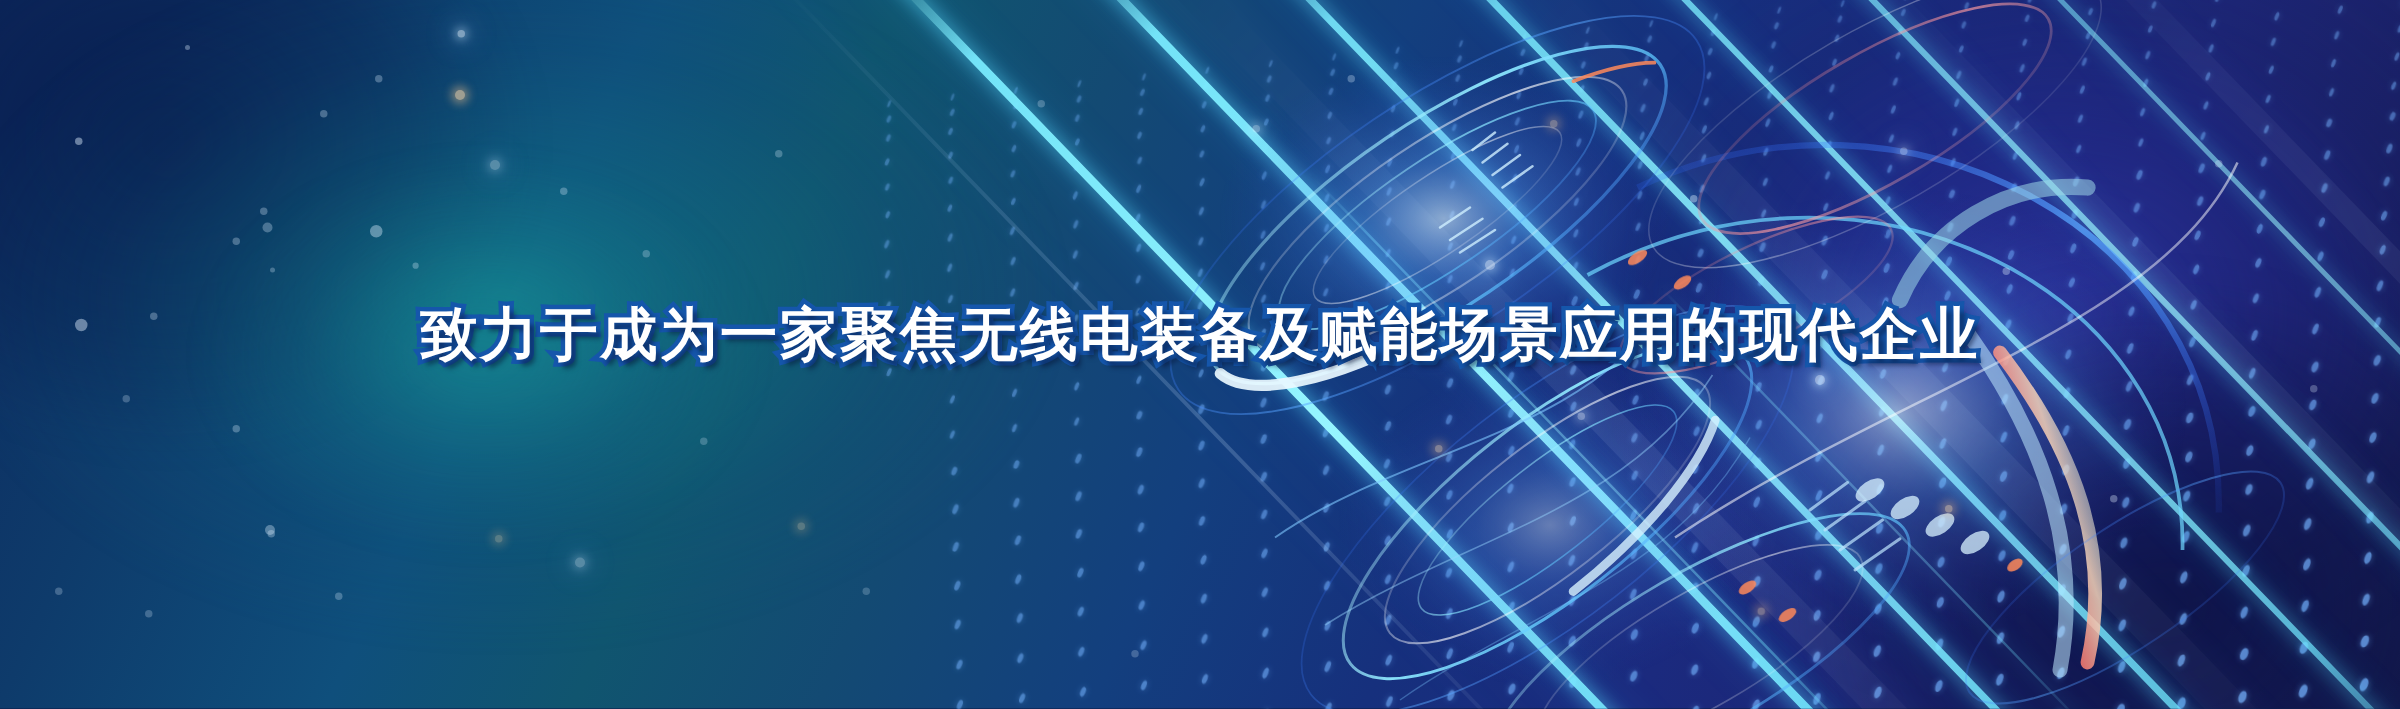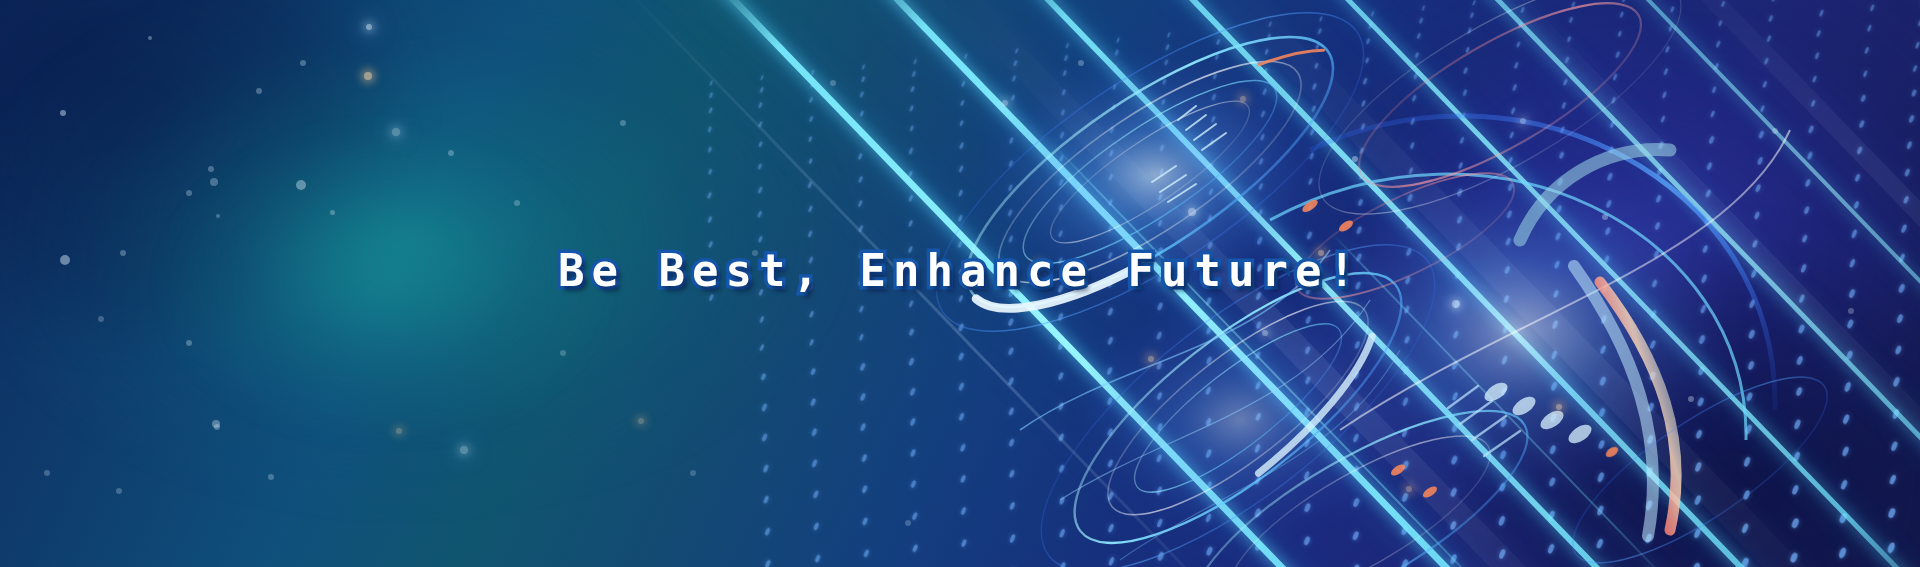--- a/index.html
+++ b/index.html
@@ -884,16 +884,16 @@
       <i class="star warm" style="left:1148px;top:356px;width:6px;height:6px;opacity:0.45;"></i>
       <i class="star warm" style="left:1556px;top:404px;width:6px;height:6px;opacity:0.5;"></i>
       <i class="star warm" style="left:1406px;top:486px;width:6px;height:6px;opacity:0.4;"></i>
       <i class="star warm" style="left:1240px;top:96px;width:6px;height:6px;opacity:0.4;"></i>
       <i class="star warm" style="left:1036px;top:262px;width:6px;height:6px;opacity:0.35;"></i>
       <i class="star warm" style="left:638px;top:418px;width:6px;height:6px;opacity:0.3;"></i>
       <i class="star warm" style="left:396px;top:428px;width:6px;height:6px;opacity:0.3;"></i>
     </div>
 
   <div class="headline">
-    <div class="line-en">Be Best, Enhance Future!</div>
+    <div class="line-cn">致力于成为一家聚焦无线电装备及赋能场景应用的现代企业</div>
   </div>
 
 </div>
 
 </body></html>

